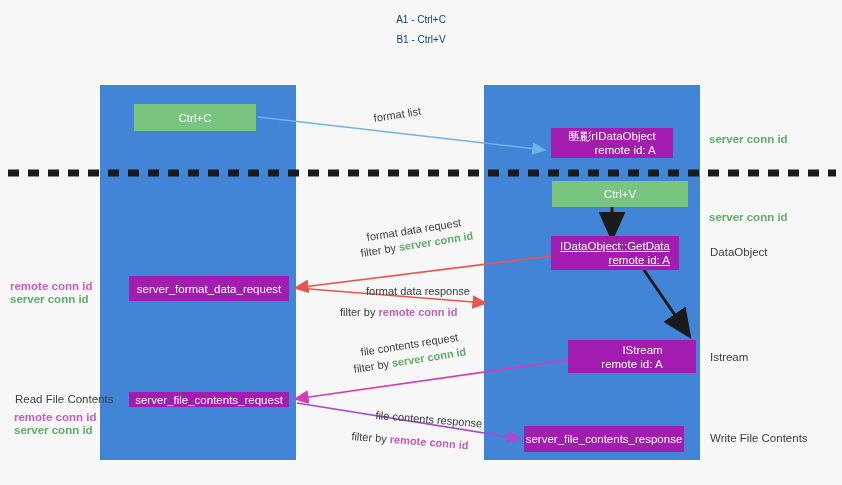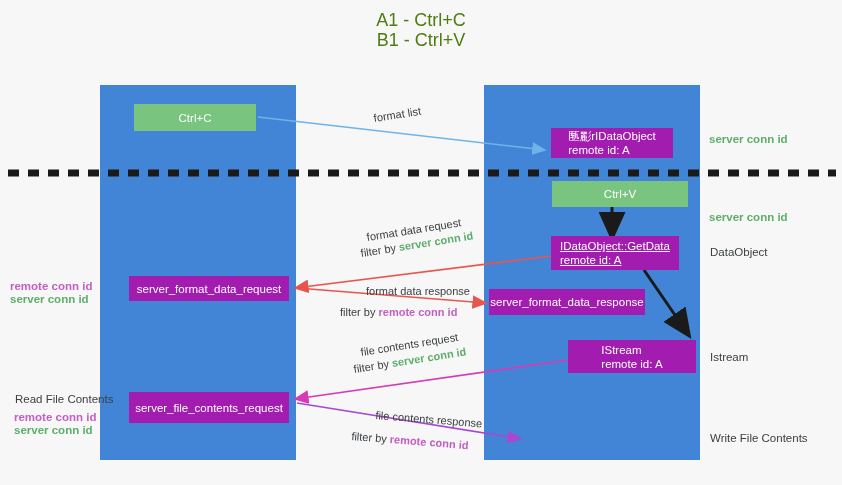--- a/index.html
+++ b/index.html
@@ -22,22 +22,22 @@
     width: 842px;
     height: 485px;
     pointer-events: none;
   }
   .title {
     position: absolute;
     left: 0;
     top: 10px;
     width: 842px;
     text-align: center;
-    font-size: 18px;
-    color: #4d7c0f;
+    font-size: 10px;
+    color: #0c4a6e;
     line-height: 20px;
     white-space: pre;
   }
   .col-header {
     position: absolute;
     text-align: center;
     font-size: 11.5px;
     color: #3c4043;
     line-height: 13px;
     white-space: pre;
@@ -49,21 +49,21 @@
   .box {
     position: absolute;
     box-sizing: border-box;
     display: flex;
     flex-direction: column;
     align-items: center;
     justify-content: center;
     color: #ffffff;
     font-size: 11.5px;
     line-height: 14px;
-    text-align: left;
+    text-align: right;
     white-space: pre;
   }
   .box.orange { background: #a21caf; }
   .box.green  { background: #79c47f; }
   .side-label {
     position: absolute;
     font-size: 11.5px;
     line-height: 14px;
     white-space: pre;
     color: #3c4043;
@@ -153,33 +153,33 @@
 
   <div class="box orange" style="left:551px; top:236px; width:128px; height:34px;text-decoration:underline;">
     <span>IDataObject::GetData
 remote id: A</span>
   </div>
 
   <div class="box orange" style="left:129px; top:276px; width:160px; height:25px;">
     <span>server_format_data_request</span>
   </div>
 
-  <div class="box orange" style="left:489px; top:289px; width:156px; height:26px;">
-    <span>server_format_data_response</span>
-  </div>
 
   <div class="box orange" style="left:568px; top:340px; width:128px; height:33px;">
     <span>IStream
 remote id: A</span>
   </div>
 
-  <div class="box orange" style="left:129px; top:392px; width:160px; height:31px;">
+  <div class="box orange" style="left:129px; top:392px; width:160px; height:15px;">
     <span>server_file_contents_request</span>
   </div>
 
+  <div class="box orange" style="left:524px; top:426px; width:160px; height:26px;">
+    <span>server_file_contents_response</span>
+  </div>
 
   <div class="side-label green" style="left:709px; top:132px;">server conn id</div>
   <div class="side-label green" style="left:709px; top:210px;">server conn id</div>
   <div class="side-label" style="left:710px; top:245px;">DataObject</div>
   <div class="side-label" style="left:710px; top:350px;">Istream</div>
   <div class="side-label" style="left:710px; top:431px;">Write File Contents</div>
 
   <div class="side-label purple" style="left:10px; top:279px;">remote conn id</div>
   <div class="side-label green" style="left:10px; top:292px;">server conn id</div>
   <div class="side-label" style="left:15px; top:392px;">Read File Contents</div>

